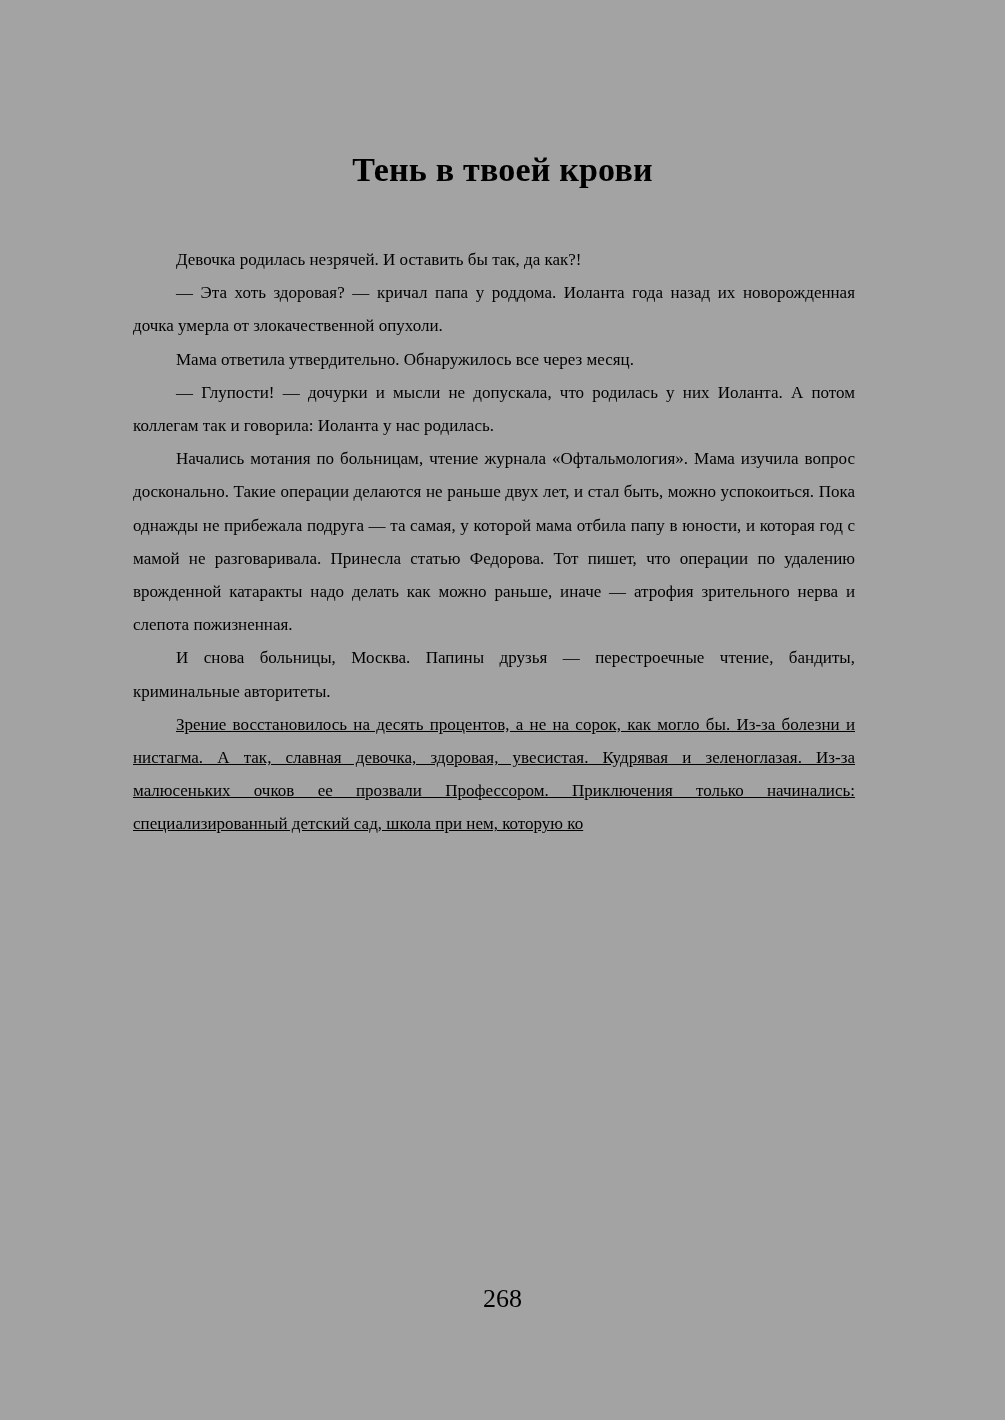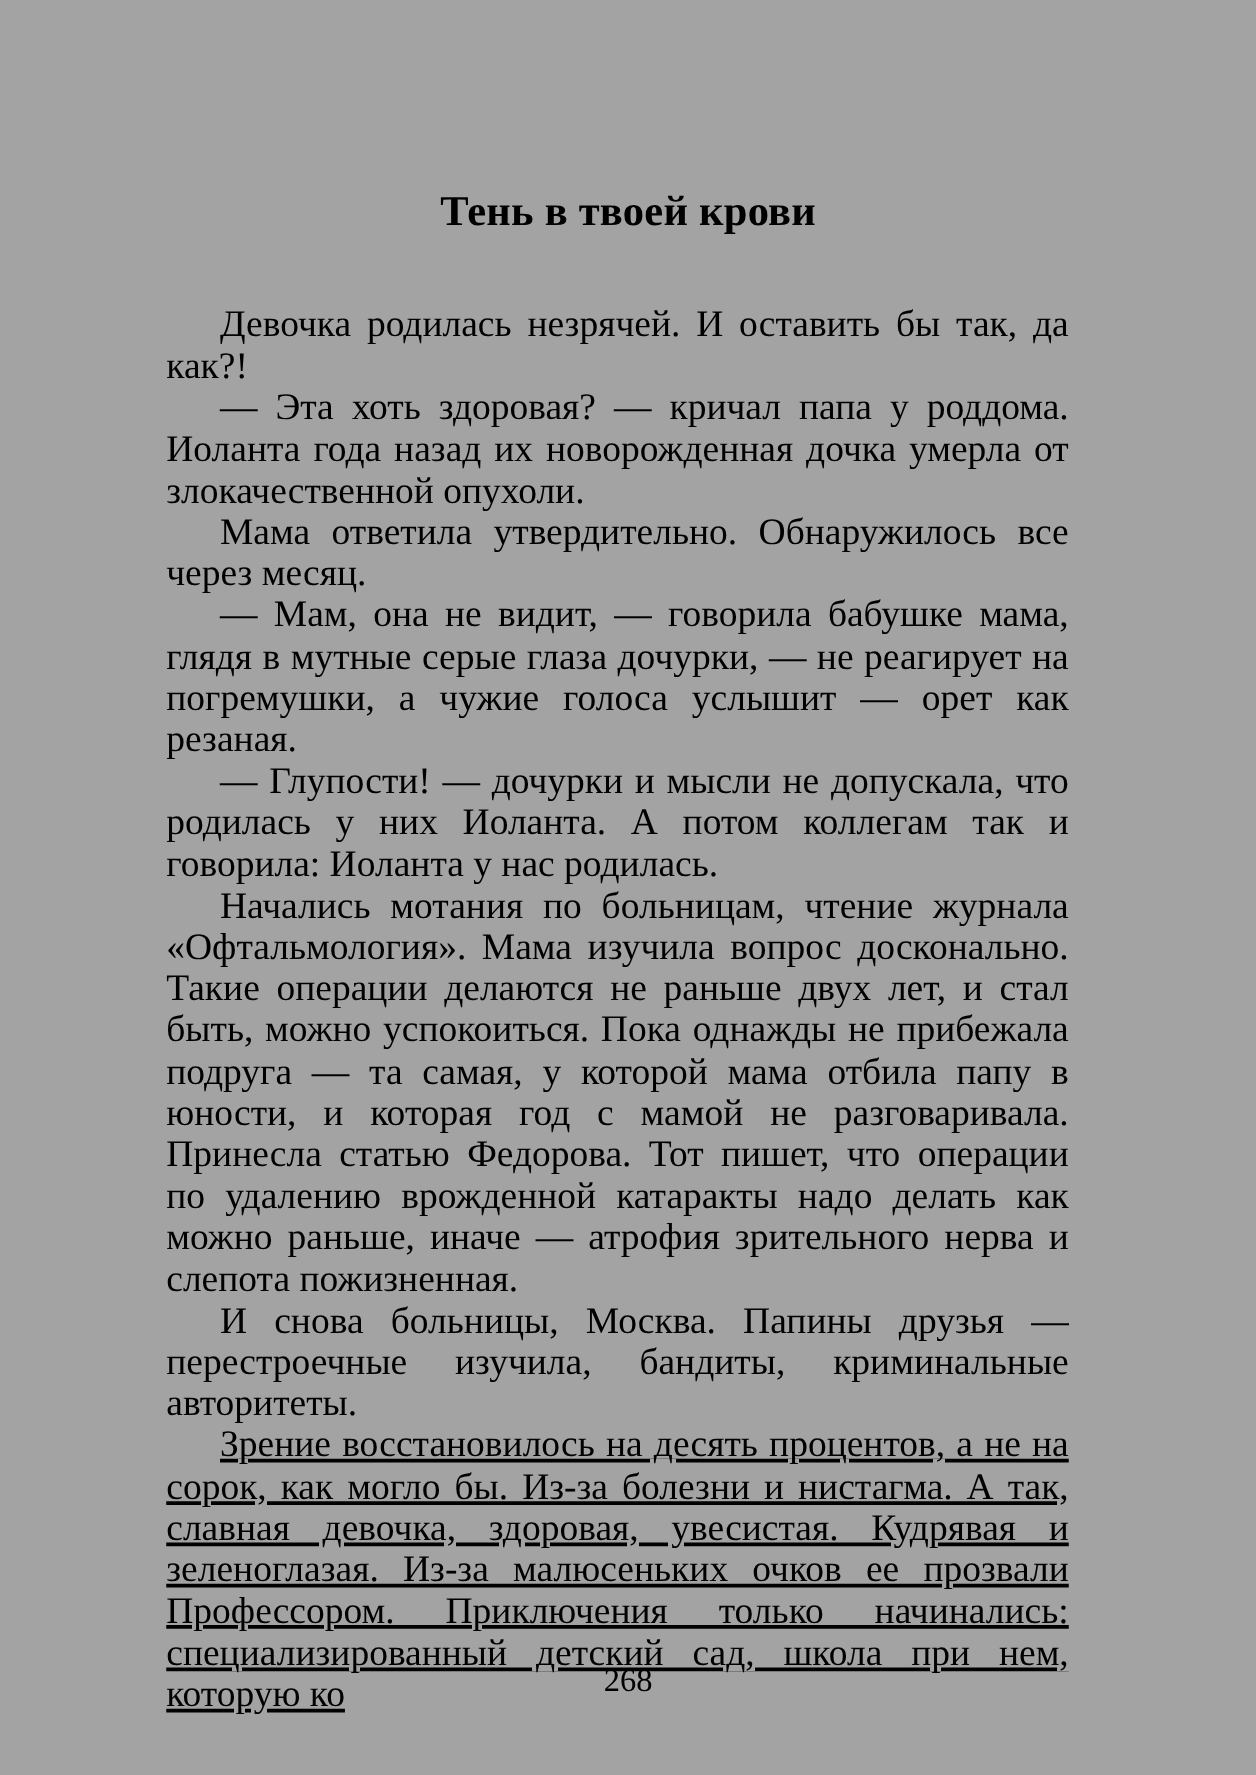--- a/index.html
+++ b/index.html
@@ -32,21 +32,21 @@
     line-height: 42px;
     letter-spacing: 0.2px;
     color: #000000;
   }
 
   .body-text {
     position: absolute;
     top: 243px;
     left: 133px;
     width: 722px;
-    font-size: 30px;
+    font-size: 17px;
     line-height: 33.2px;
     text-align: justify;
     text-justify: inter-word;
     color: #000000;
     -webkit-hyphens: none;
     hyphens: none;
   }
 
   .body-text p {
     margin: 0;
@@ -63,36 +63,34 @@
   .page-number {
     position: absolute;
     top: 1283px;
     left: 0;
     width: 1005px;
     text-align: center;
     font-family: "Liberation Serif", "DejaVu Serif", serif;
     font-size: 26px;
     line-height: 32px;
     color: #000000;
-    margin-top: 46px;
   }
 </style>
 </head>
 <body>
 
 <div class="page">
 
   <h1 class="chapter-title">Тень в твоей крови</h1>
 
   <div class="body-text">
     <p>Девочка родилась незрячей. И оставить бы так, да как?!</p>
     <p>— Эта хоть здоровая? — кричал папа у роддома. Иоланта года назад их новорожденная дочка умерла от злокачественной опухоли.</p>
     <p>Мама ответила утвердительно. Обнаружилось все через месяц.</p>
-    <p>— Мам, она не видит, — говорила бабушке мама, глядя в мутные серые глаза дочурки, — не реагирует на погремушки, а чужие голоса услышит — орет как резаная.</p>
     <p>— Глупости! — дочурки и мысли не допускала, что родилась у них Иоланта. А потом коллегам так и говорила: Иоланта у нас родилась.</p>
     <p>Начались мотания по больницам, чтение журнала «Офтальмология». Мама изучила вопрос досконально. Такие операции делаются не раньше двух лет, и стал быть, можно успокоиться. Пока однажды не прибежала подруга — та самая, у которой мама отбила папу в юности, и которая год с мамой не разговаривала. Принесла статью Федорова. Тот пишет, что операции по удалению врожденной катаракты надо делать как можно раньше, иначе — атрофия зрительного нерва и слепота пожизненная.</p>
-    <p>И снова больницы, Москва. Папины друзья — перестроечные изучила, бандиты, криминальные авторитеты.</p>
+    <p>И снова больницы, Москва. Папины друзья — перестроечные чтение, бандиты, криминальные авторитеты.</p>
     <p class="truncated">Зрение восстановилось на десять процентов, а не на сорок, как могло бы. Из-за болезни и нистагма. А так, славная девочка, здоровая, увесистая. Кудрявая и зеленоглазая. Из-за малюсеньких очков ее прозвали Профессором. Приключения только начинались: специализированный детский сад, школа при нем, которую ко</p>
   </div>
 
   <div class="page-number">268</div>
 
 </div>
 
 </body></html>

